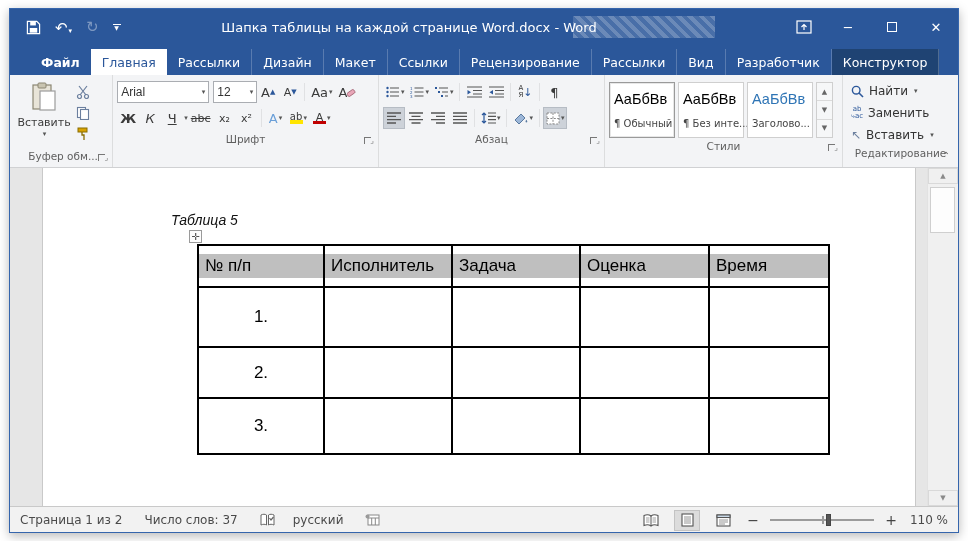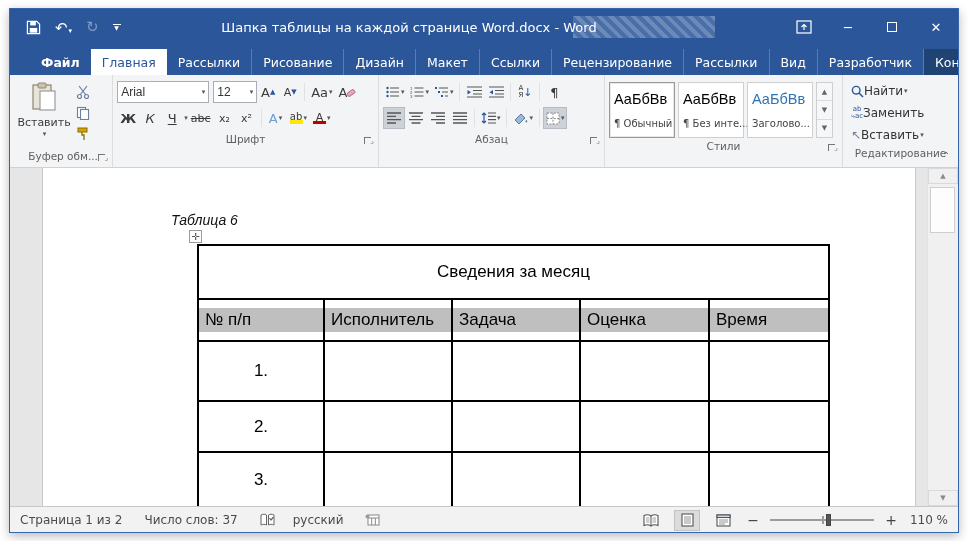--- a/index.html
+++ b/index.html
@@ -76,21 +76,21 @@
   .style-card .sample { font-size:14.5px; color:#000; font-family:"Liberation Sans",sans-serif; }
   .style-card .sname { font-size:10px; color:#444; margin-top:11px; white-space:nowrap; }
   .style-card.heading .sample { color:#2e74b5; }
   .style-scroll { width:17px; height:56px; display:flex; flex-direction:column; border:1px solid #cfcfcf; background:#f6f7f8; }
   .style-scroll div { flex:1; display:flex; align-items:center; justify-content:center; font-size:7px; color:#666;
                       border-bottom:1px solid #dadada; }
   .style-scroll div:last-child { border-bottom:none; }
 
   
   .edit-col { display:flex; flex-direction:column; justify-content:flex-start; gap:2px; padding-top:2px; }
-  .edit-item { display:flex; align-items:center; height:20px; font-size:12px; color:#333; padding:0 4px; }
+  .edit-item { display:flex; align-items:center; gap:5px; height:20px; font-size:12px; color:#333; padding:0 4px; }
 
   .collapse-arrow { position:absolute; right:8px; bottom:6px; color:#666; font-size:10px; }
 
   
   .docarea { position:relative; height:338px; background:#e6e6e6; overflow:hidden; }
   .page { position:absolute; left:32px; top:0; width:874px; height:338px; background:#fff;
           border-left:1px solid #c9c9c9; border-right:1px solid #c9c9c9; overflow:hidden; }
   .caption { position:absolute; left:128px; top:44px; font-family:"Liberation Sans",sans-serif;
              font-style:italic; font-size:14px; color:#111; }
   .tbl-handle { position:absolute; left:146px; top:62px; width:13px; height:13px; border:1px solid #9a9a9a;
@@ -161,21 +161,20 @@
           <span class="maxbox"></span>
         </span>
       <span class="wc">✕</span>
     </div>
   </div>
 
   <div class="tabrow">
     <div class="tab file">Файл</div>
     <div class="tab active">Главная</div>
     <div class="tab">Рассылки</div>
-    <div class="tab">Рисование</div>
     <div class="tab">Дизайн</div>
     <div class="tab">Макет</div>
     <div class="tab">Ссылки</div>
     <div class="tab">Рецензирование</div>
     <div class="tab">Рассылки</div>
     <div class="tab">Вид</div>
     <div class="tab">Разработчик</div>
     <div class="tab ctx">Конструктор</div>
 
     <div class="tab-spacer"></div>
@@ -435,34 +434,31 @@
             <span class="drop">▾</span>
         </div>
       </div>
       <div class="grp-label"><span>Редактирование</span></div>
       <span class="collapse-arrow">⌃</span>
     </div>
   </div>
 
   <div class="docarea">
     <div class="page">
-      <div class="caption">Таблица 6</div>
+      <div class="caption">Таблица 5</div>
       <div class="tbl-handle">✛</div>
       <table class="doc-table">
         <colgroup>
             <col style="width:126px">
             <col style="width:128px">
             <col style="width:128px">
             <col style="width:129px">
             <col style="width:120px">
           </colgroup>
         <tbody>
-            <tr>
-          <td class="tbl-title" colspan="5">Сведения за месяц</td>
-        </tr>
         <tr class="hdr-row">
           <th>
                 <div class="shade">
                   <span>№ п/п</span>
                 </div>
               </th>
           <th>
                 <div class="shade">
                   <span>Исполнитель</span>
                 </div>

